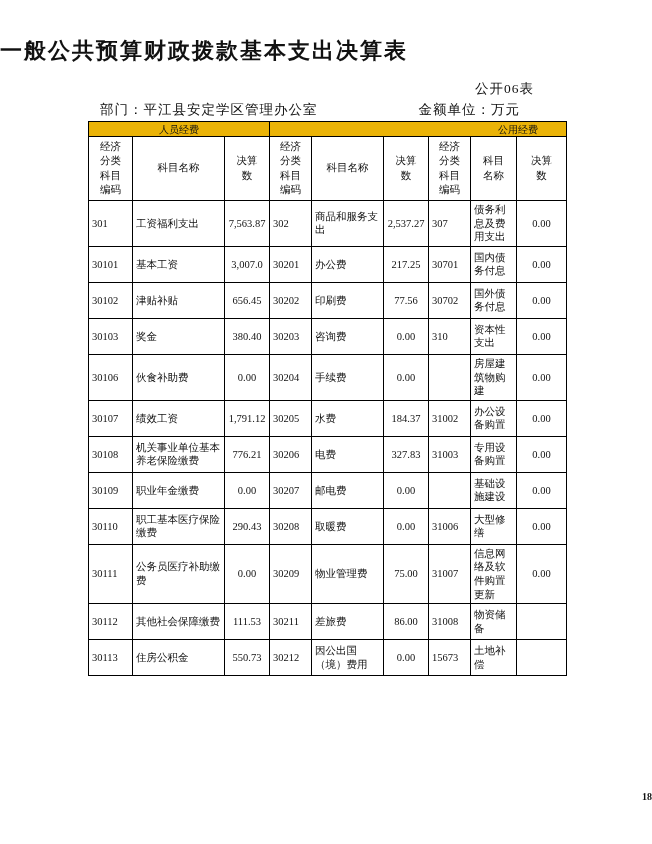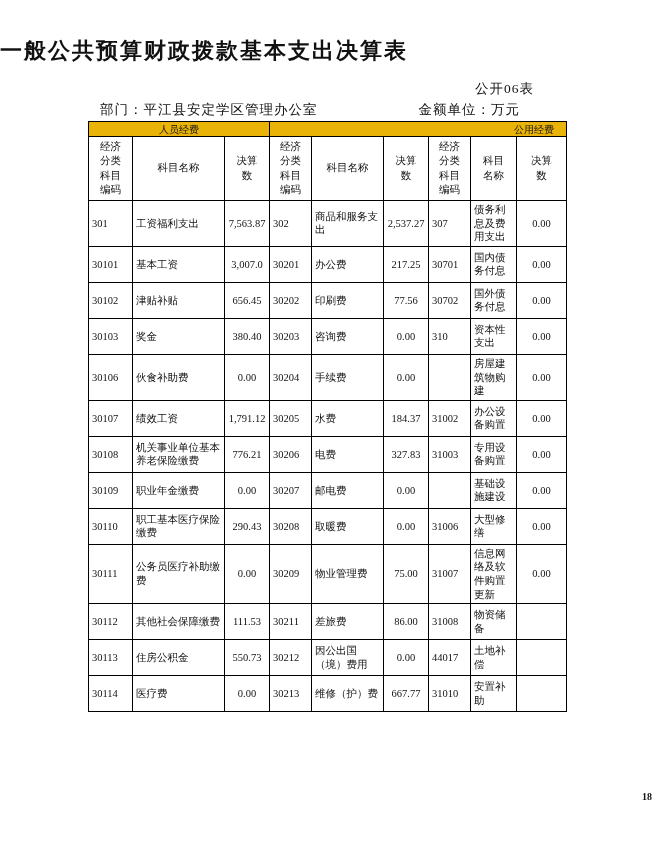--- a/index.html
+++ b/index.html
@@ -48,21 +48,21 @@
     font-weight: normal;
     overflow: hidden;
   }
   tr.grp-row th {
     height: 15px;
     background: #eab308;
     font-size: 10px;
     line-height: 13px;
   }
   th.grp-left  { text-align: center; }
-  th.grp-right { text-align: right; padding-right: 12px; }
+  th.grp-right { text-align: right; padding-right: 28px; }
   tr.colhdr-row th {
     height: 64px;
     text-align: center;
     vertical-align: middle;
     font-size: 10.5px;
     line-height: 1.35;
   }
   .hdr-narrow { display: inline-block; width: 23px; }
   table.budget td {
     font-size: 10.5px;
@@ -248,33 +248,22 @@
           <td class="col-name">物资储备</td>
           <td class="col-value"></td>
         </tr>
         <tr>
           <td class="col-code">30113</td>
           <td class="col-name">住房公积金</td>
           <td class="col-value">550.73</td>
           <td class="col-code">30212</td>
           <td class="col-name">因公出国（境）费用</td>
           <td class="col-value">0.00</td>
-          <td class="col-code">44017</td>
+          <td class="col-code">15673</td>
           <td class="col-name">土地补偿</td>
           <td class="col-value"></td>
         </tr>
-        <tr>
-          <td class="col-code">30114</td>
-          <td class="col-name">医疗费</td>
-          <td class="col-value">0.00</td>
-          <td class="col-code">30213</td>
-          <td class="col-name">维修（护）费</td>
-          <td class="col-value">667.77</td>
-          <td class="col-code">31010</td>
-          <td class="col-name">安置补助</td>
-          <td class="col-value"></td>
-        </tr>
       </tbody>
   </table>
 
   <div class="page-num">18</div>
 
 </div>
 
 </body></html>

